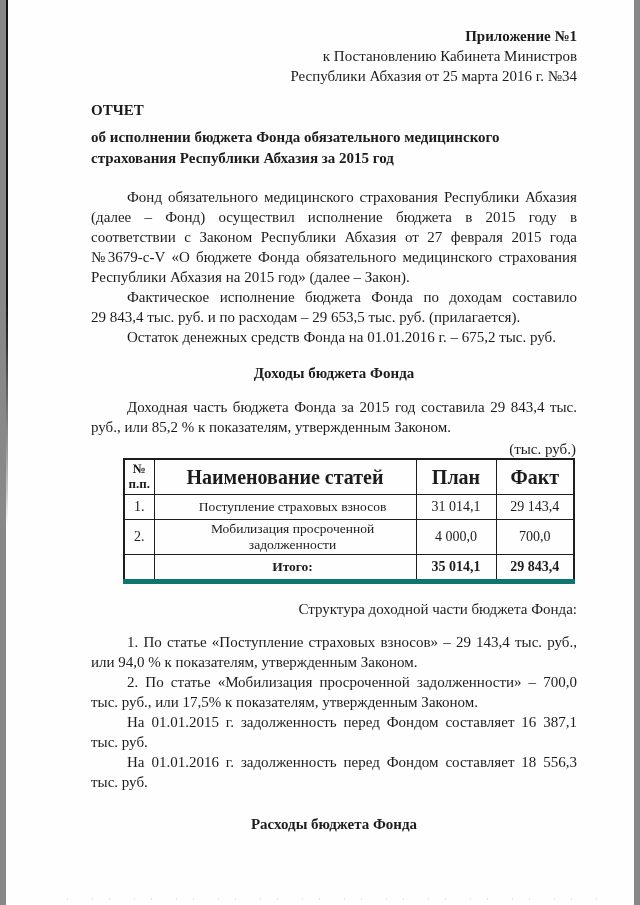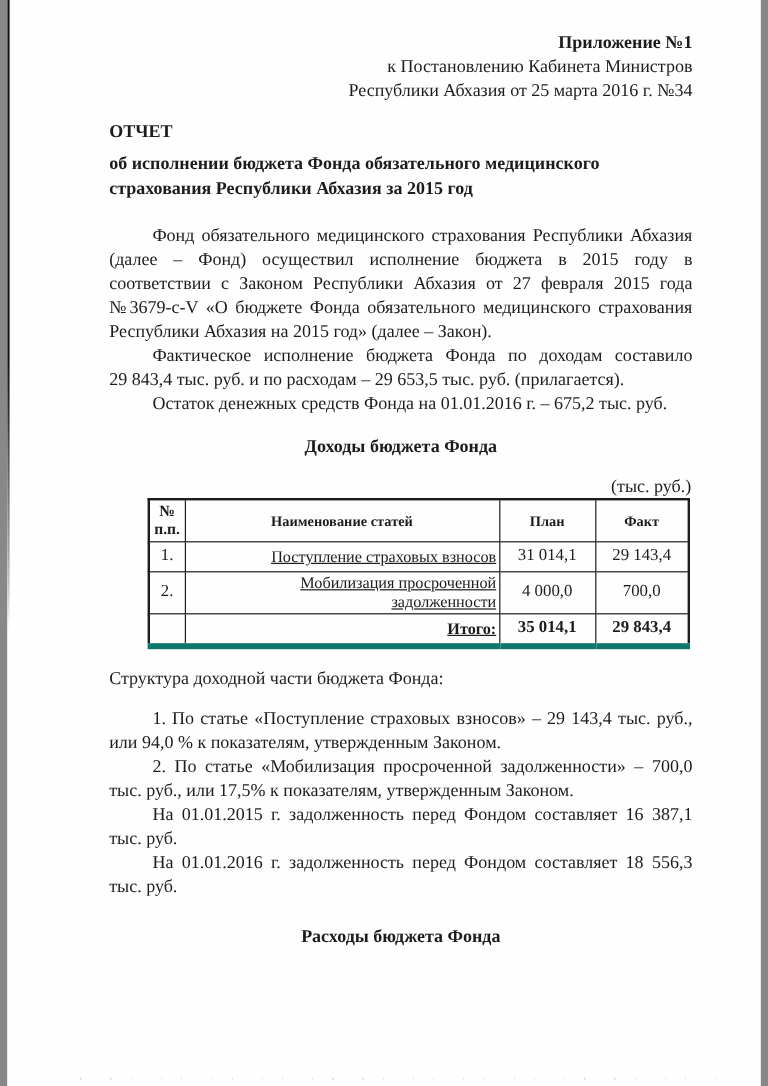--- a/index.html
+++ b/index.html
@@ -37,21 +37,21 @@
   .para {
     margin:0; text-align:justify; text-indent:36px; line-height:20px;
   }
   .para.first { margin-top:18px; }
 
   .section-heading {
     text-align:center; font-weight:bold; line-height:20px;
     margin:16px 0 14px 0;
   }
   .structure-heading {
-    text-align:left; font-weight:normal; line-height:20px;
+    text-align:right; font-weight:normal; line-height:20px;
     margin:15px 0 13px 0;
   }
   .section-heading.expenses { margin:22px 0 26px 0; }
 
   .units-line {
     text-align:right; line-height:18px; margin-top:3px; padding-right:1px;font-family:Liberation Serif, serif;
   }
 
   table.income-table {
     border-collapse:collapse;
@@ -60,27 +60,27 @@
     table-layout:fixed;
     border:2px solid #1d1d1d;
     border-bottom:3px solid #1d1d1d;
   }
   table.income-table th, table.income-table td {
     border:1px solid #1d1d1d;
     overflow:hidden;
   }
   table.income-table th {
     font-weight:bold; text-align:center; vertical-align:middle;
-    padding:3px 11px; line-height:1.2; font-size:12px;
+    padding:3px 11px; line-height:1.2; font-size:20px;
   }
   table.income-table th.th-num { font-size:13px; line-height:1.15; padding:2px 0; }
   table.income-table td {
     height:22px; font-size:14px; text-align:center; padding:1px 2px;
   }
-  table.income-table td.c-name { text-align:right; padding-left:17px; font-size:13.5px;text-decoration:underline; }
+  table.income-table td.c-name { text-align:center; padding-left:17px; font-size:13.5px; }
   table.income-table tr.total td { font-weight:bold; border-bottom:5px solid #0f766e; }
 </style>
 </head>
 <body>
 
 <div class="page">
   <div class="left-edge"></div>
 
   <div class="content">
 
@@ -94,20 +94,21 @@
       <div class="title-main">ОТЧЕТ</div>
       <div class="title-sub">об исполнении бюджета Фонда обязательного медицинского страхования Республики Абхазия за 2015 год</div>
     </div>
 
     <p class="para first">Фонд обязательного медицинского страхования Республики Абха­зия (далее – Фонд) осуществил исполнение бюджета в 2015 году в соответствии с Законом Республики Абхазия от 27 февраля 2015 года №3679-с-V «О бюджете Фонда обязательного медицинского страхования Республики Абхазия на 2015 год» (далее – Закон).</p>
     <p class="para">Фактическое исполнение бюджета Фонда по доходам составило 29&nbsp;843,4 тыс. руб. и по расходам – 29&nbsp;653,5 тыс. руб. (прилагается).</p>
     <p class="para">Остаток денежных средств Фонда на 01.01.2016 г. – 675,2 тыс. руб.</p>
 
     <div class="section-heading">Доходы бюджета Фонда</div>
 
+    <p class="para">Доходная часть бюджета Фонда за 2015 год составила 29&nbsp;843,4 тыс. руб., или 85,2 % к показателям, утвержденным Законом.</p>
 
     <div class="units-line">(тыс. руб.)</div>
 
     <table class="income-table">
       <colgroup>
         <col style="width:30px">
         <col style="width:262px">
         <col style="width:80px">
         <col style="width:78px">
       </colgroup>

